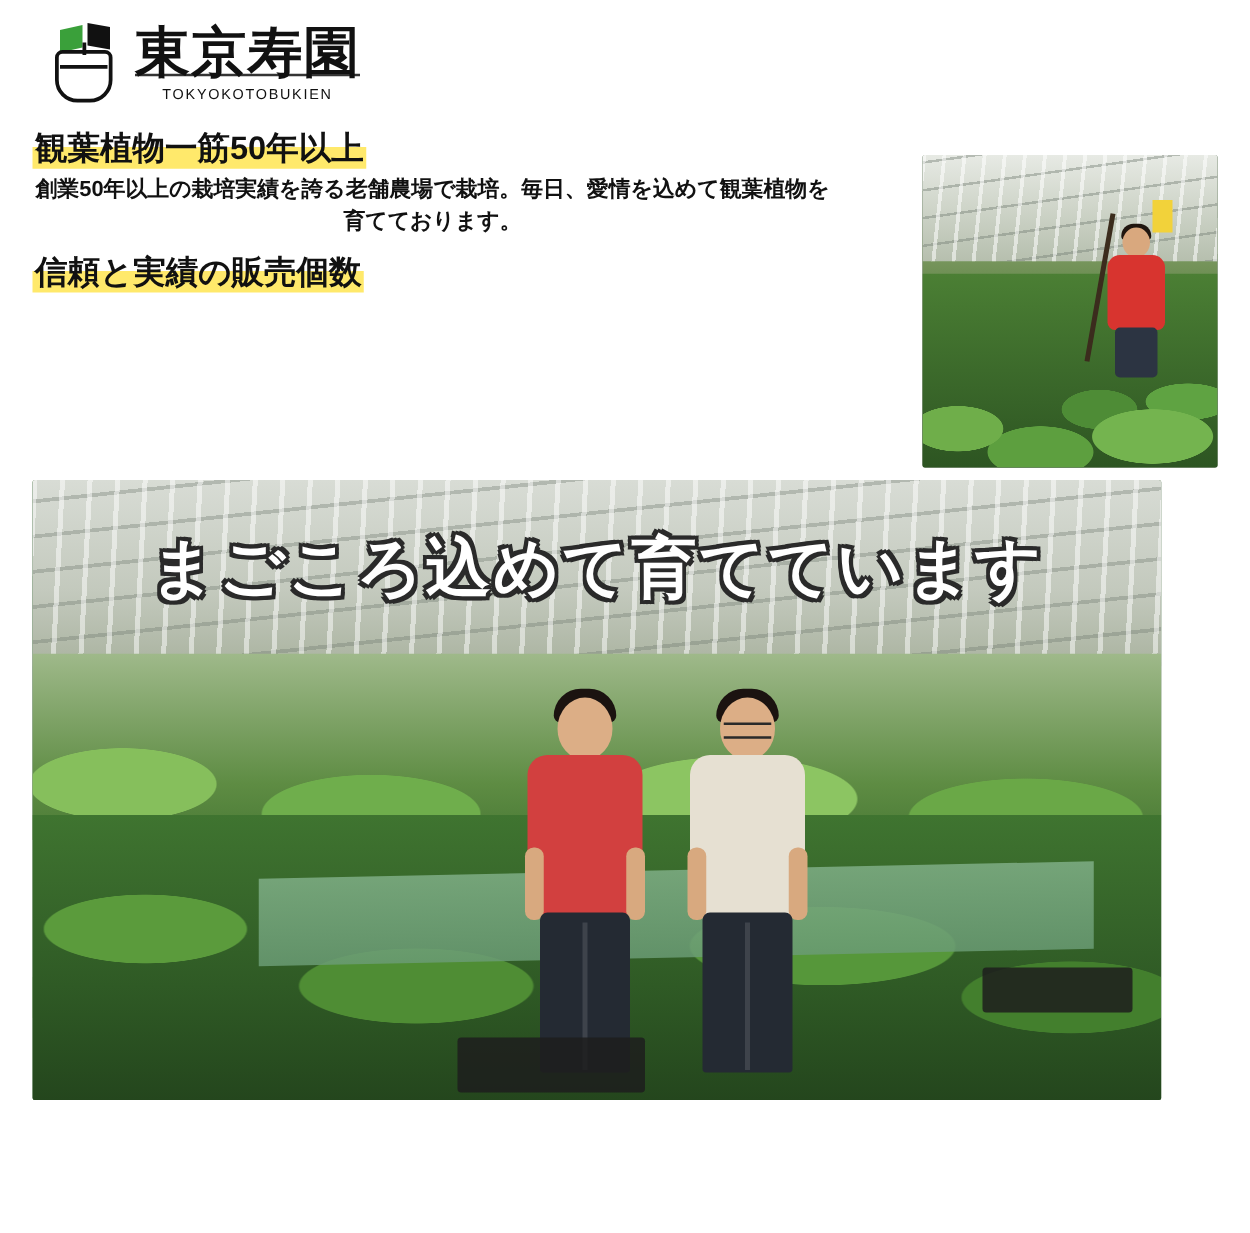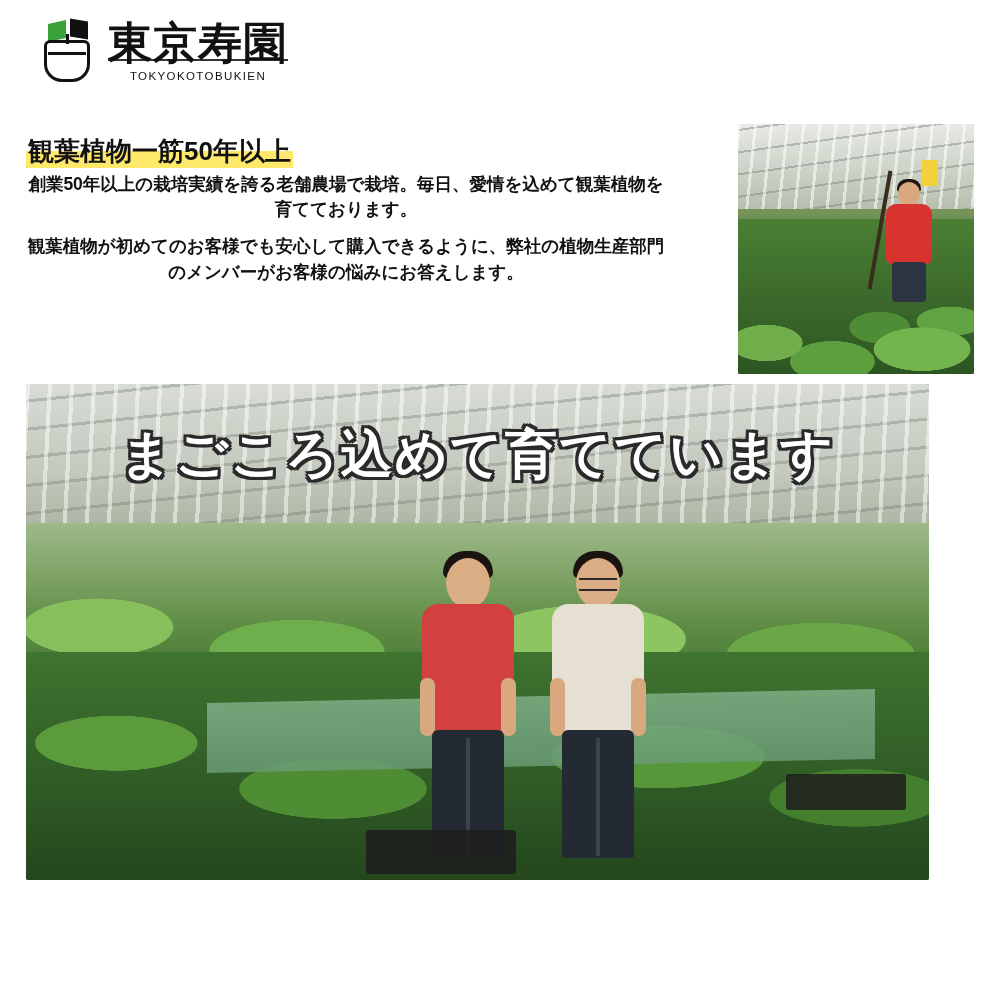--- a/index.html
+++ b/index.html
@@ -120,21 +120,20 @@
   
   .content {
     display: flex;
     padding: 12px 26px 0 26px;
     gap: 16px;
     box-sizing: border-box;
   }
   .col-left {
     flex: 1 1 auto;
     min-width: 0;
-    margin-top: 33px;
   }
   .col-right {
     flex: 0 0 236px;
     padding-top: 22px;
   }
 
   .feature {
     margin-bottom: 12px;
   }
   .feature-title {
@@ -413,24 +412,24 @@
 
 <div class="content">
   <div class="col-left">
 
     <div class="feature">
       <div class="feature-title">観葉植物一筋50年以上</div>
       <p class="feature-body">創業50年以上の栽培実績を誇る老舗農場で栽培。毎日、愛情を込めて観葉植物を育てております。</p>
     </div>
 
     <div class="feature">
+      <div class="feature-title">信頼と実績の販売個数</div>
     </div>
 
     <div class="feature">
-      <p class="feature-body">観葉植物が初めてのお客様でも安心して購入できるように、弊社の植物生産部門のメンバーがお客様の悩みにお答えします。</p>
     </div>
 
   </div>
 
   <div class="col-right">
     <div class="photo photo-small">
       <div class="gh-bg"></div>
       <div class="gh-roof"></div>
       <div class="gh-foliage"></div>
       <div class="gh-pole"></div>

